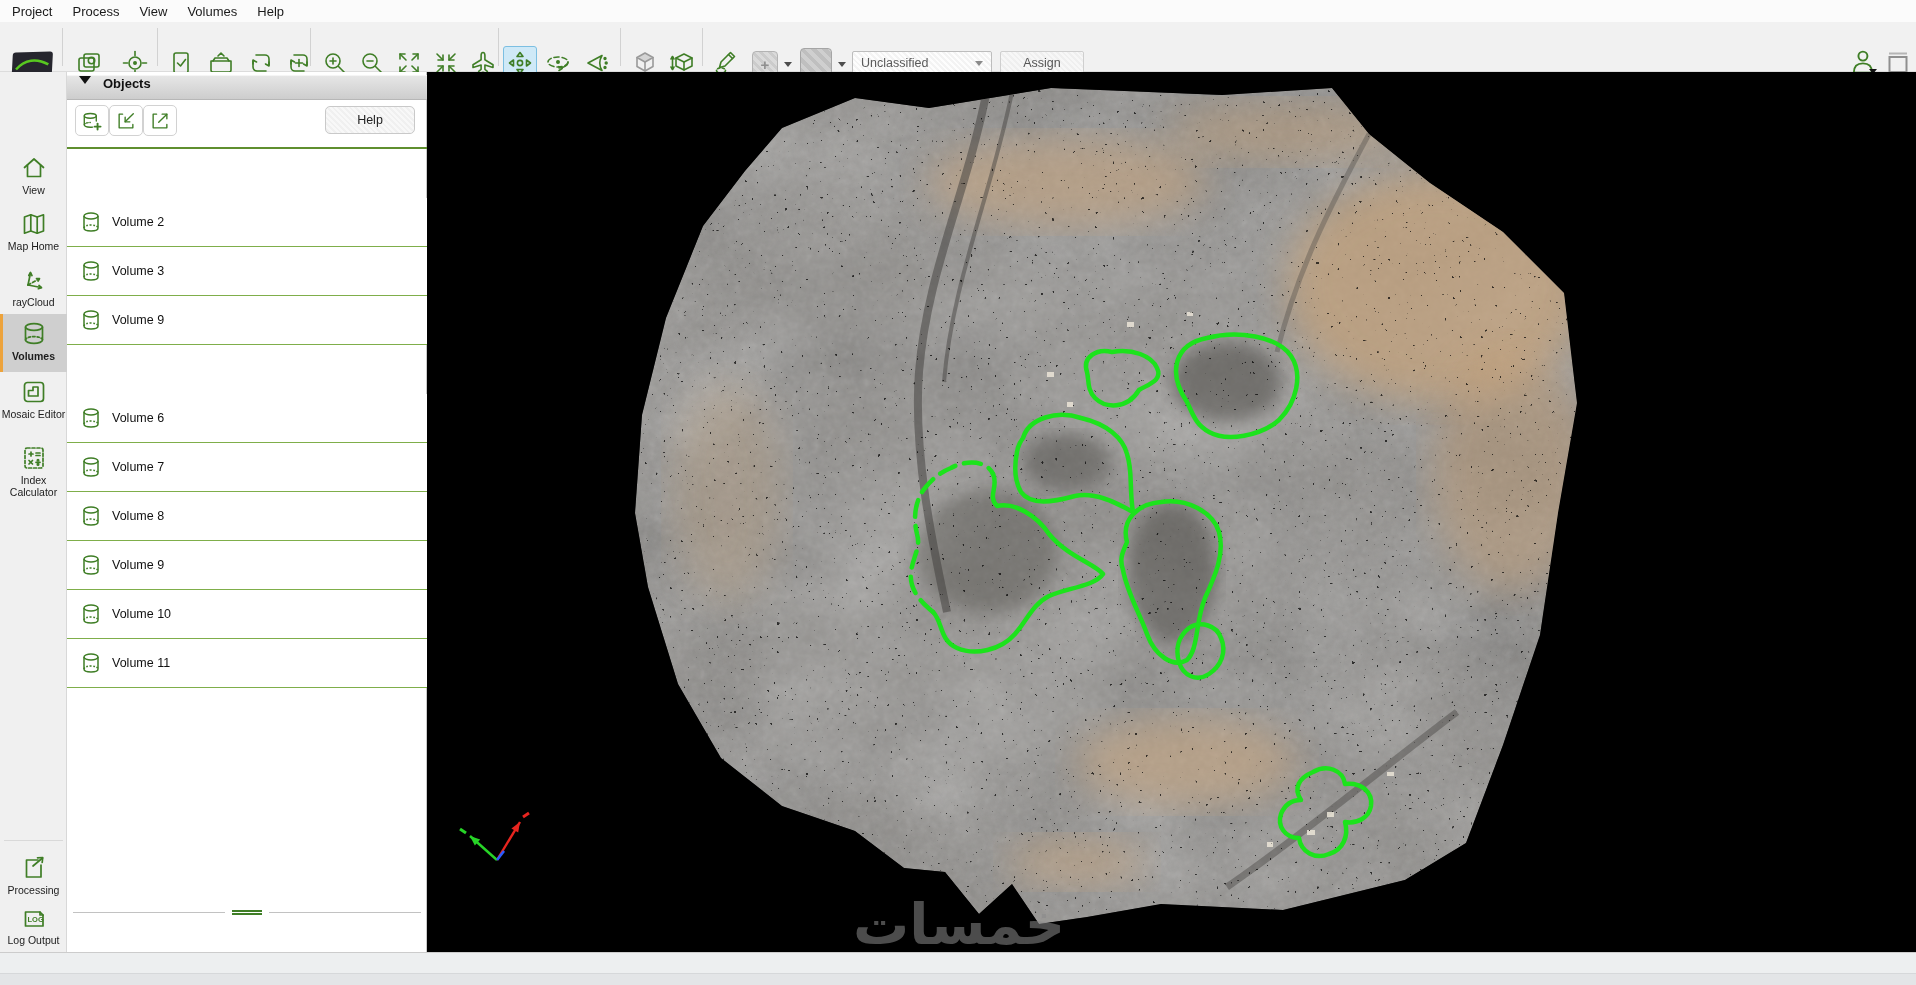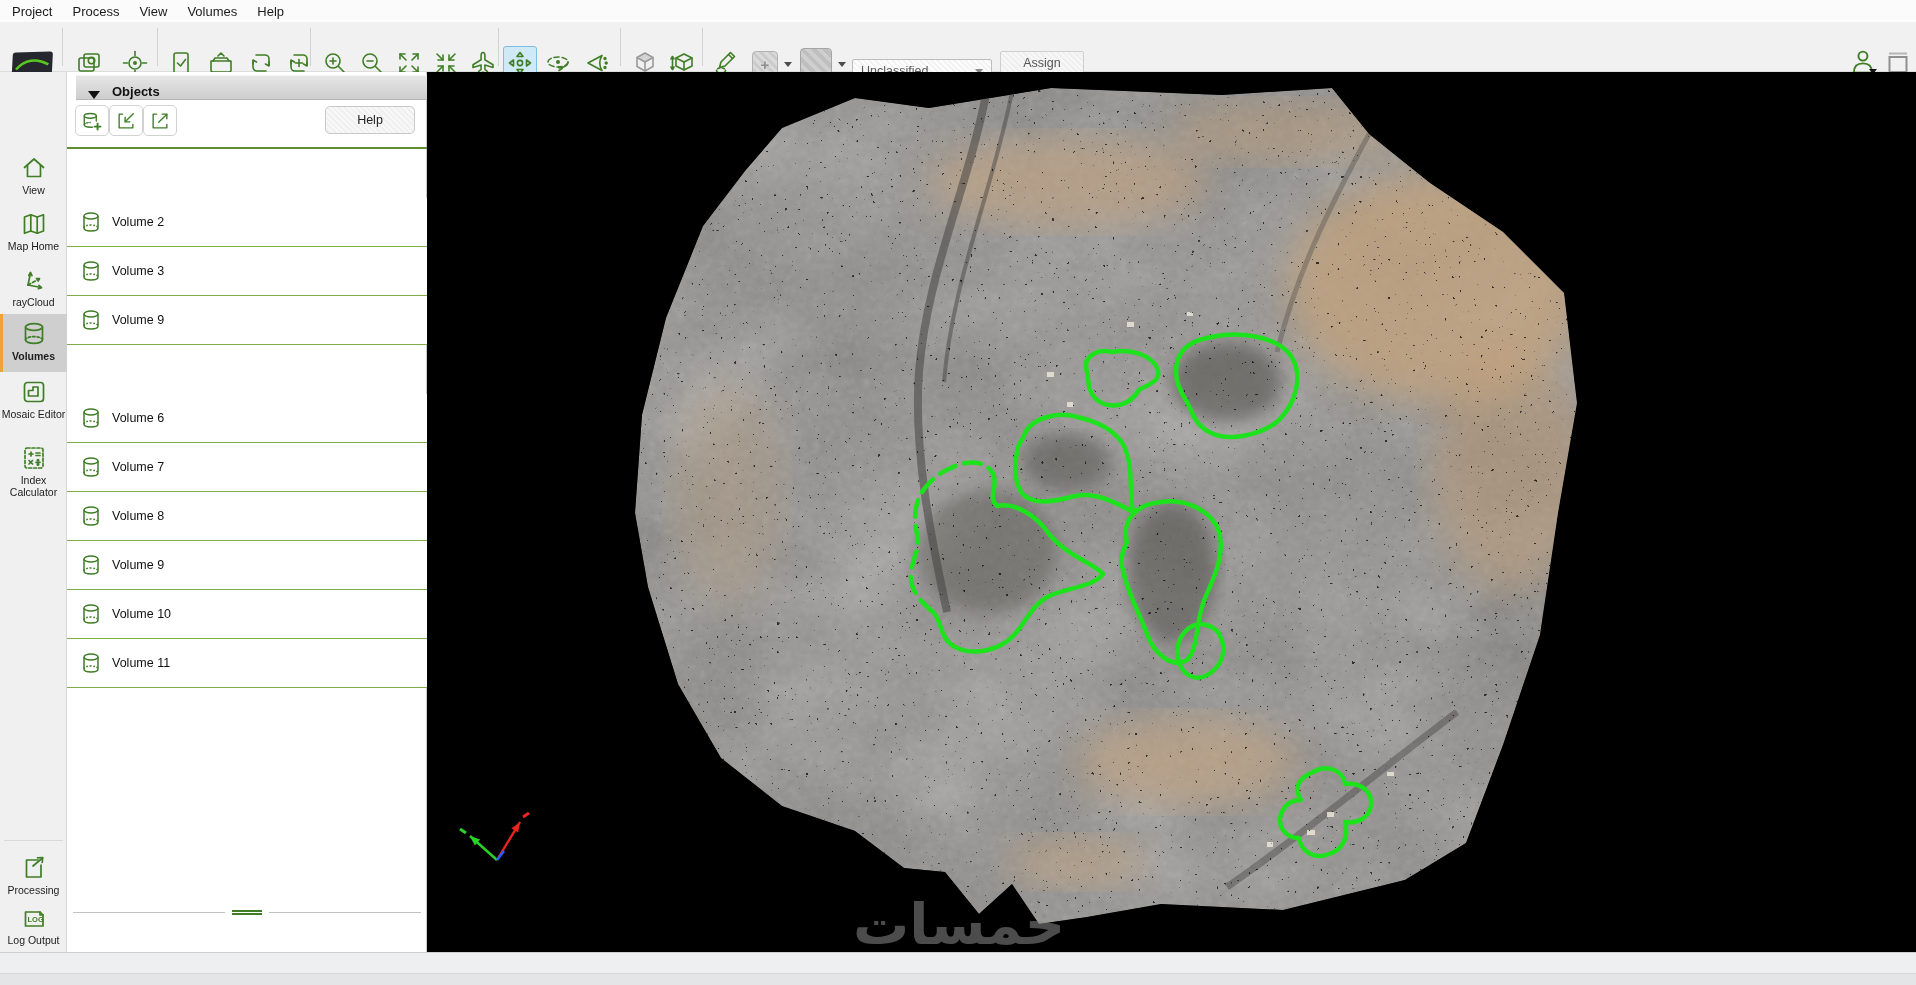--- a/index.html
+++ b/index.html
@@ -19,43 +19,43 @@
   .ticon svg { width:28px; height:28px; stroke:currentColor; fill:none; stroke-width:1.6; stroke-linecap:round; stroke-linejoin:round; }
   .tlabel { position:absolute; top:57px; font-size:10.5px; color:#9b9b9b; text-align:center; white-space:nowrap; }
   #logo { left:12px; top:30px; width:40px; height:36px; background:#26262e; border-radius:3px; transform:skewX(-5deg) rotate(-2deg);
           display:flex; align-items:flex-end; justify-content:center; overflow:hidden; }
   #logo .logo-text { color:#e8e8ee; font-size:10px; font-weight:bold; font-style:italic; letter-spacing:0.5px; padding-bottom:3px; }
   #pan-highlight { position:absolute; left:503px; top:24px; width:34px; height:34px; background:#cfe9f7; border:1px solid #7cbfe2; border-radius:3px; }
   .hatch-btn { position:absolute; border:1px solid #b3b3b3; border-radius:4px;
     background:repeating-linear-gradient(45deg,#dadada 0 3px,#cbcbcb 3px 6px); display:flex; align-items:center; justify-content:center; color:#8f8f8f; font-size:15px; font-weight:bold; }
   .caret { position:absolute; width:0; height:0; border-left:4px solid transparent; border-right:4px solid transparent; border-top:5px solid #4c4c4c; }
   #class-combo { position:absolute; left:852px; top:29px; width:140px; height:24px; border:1px solid #bdbdbd; border-radius:2px;
-    background:repeating-linear-gradient(45deg,#fdfdfd 0 2px,#f3f3f3 2px 4px); display:flex; align-items:center; padding:0 8px;margin-top:8px; }
+    background:repeating-linear-gradient(45deg,#fdfdfd 0 2px,#f3f3f3 2px 4px); display:flex; align-items:center; padding:0 8px; }
   #class-combo .combo-text { font-size:12.5px; color:#5a5a5a; flex:1; }
   #assign-btn { position:absolute; left:1000px; top:29px; width:84px; height:24px; border:1px solid #cfcfcf; border-radius:2px;
     background:repeating-linear-gradient(45deg,#f7f7f7 0 2px,#efefef 2px 4px); font-size:12.5px; color:#555; display:flex; align-items:center; justify-content:center; }
   #user-btn { position:absolute; left:1849px; top:25px; width:34px; height:32px; color:#3f7e26; }
   #user-btn svg { width:30px; height:30px; stroke:currentColor; fill:none; stroke-width:1.8; }
   #window-btn { position:absolute; left:1886px; top:29px; width:24px; height:24px; }
 
   
   #sidebar { left:0; top:72px; width:67px; height:880px; background:#f0f0f0; border-right:1px solid #d8d8d8; }
   .side-item { position:absolute; left:0; width:67px; text-align:center; color:#1c1c1c; }
   .side-item .sicon { display:block; margin:0 auto 2px auto; width:28px; height:28px; color:#3f7e26; }
   .side-item .sicon svg { width:28px; height:28px; stroke:currentColor; fill:none; stroke-width:1.7; stroke-linecap:round; stroke-linejoin:round; }
   .side-label { font-size:10.5px; line-height:12px; }
   #side-active-bg { position:absolute; left:0; top:242px; width:67px; height:58px; background:#cfcfcf; border-left:3px solid #eda33c; }
   .side-item.active .side-label { font-weight:bold; }
   #side-divider { position:absolute; left:4px; top:768px; width:59px; height:1px; background:#d9d9d9; }
 
   
   #panel { left:67px; top:72px; width:360px; height:880px; background:#ffffff; border-right:1px solid #c9c9c9; }
-  .panel-header { position:absolute; left:9px; width:360px; height:25px;
+  .panel-header { position:absolute; left:0; width:360px; height:25px;
     background:linear-gradient(#e6e6e6,#cdcdcd); border-top:1px solid #f5f5f5; border-bottom:1px solid #b7b7b7;
-    display:flex; align-items:flex-end; padding-left:12px; gap:12px; }
+    display:flex; align-items:flex-start; padding-left:12px; gap:12px; }
   .panel-header .tri { width:0; height:0; }
   .tri-down { border-left:6px solid transparent; border-right:6px solid transparent; border-top:8px solid #111; }
   .tri-right { border-top:6px solid transparent; border-bottom:6px solid transparent; border-left:8px solid #111; }
   .panel-title { font-size:13px; font-weight:bold; color:#111; }
   #objects-header { top:3px; }
   .obj-btn { position:absolute; top:33px; width:34px; height:31px; background:#fff; border:1px solid #d2d2d2; border-radius:5px;
     display:flex; align-items:center; justify-content:center; color:#3f7e26; }
   .obj-btn svg { width:24px; height:24px; stroke:currentColor; fill:none; stroke-width:1.6; stroke-linecap:round; stroke-linejoin:round; }
   #help-btn { position:absolute; left:258px; top:34px; width:90px; height:28px; border:1px solid #c9c9c9; border-radius:5px;
     background:repeating-linear-gradient(45deg,#f8f8f8 0 2px,#f0f0f0 2px 4px); font-size:12.5px; color:#222; display:flex; align-items:center; justify-content:center; }

